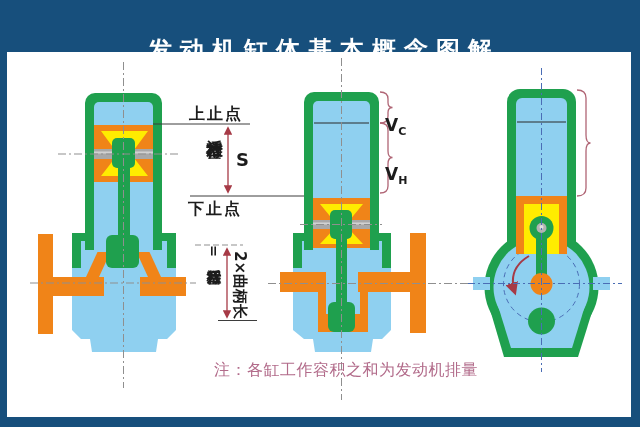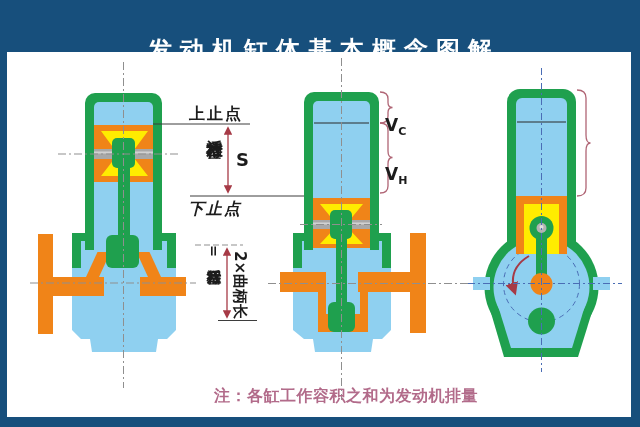--- a/index.html
+++ b/index.html
@@ -12,36 +12,36 @@
   .frame-top{top:0;left:0;right:0;height:52px;display:flex;align-items:center;justify-content:center;}
   .frame-left{top:52px;left:0;bottom:0;width:7px;}
   .frame-right{top:52px;right:0;bottom:0;width:9px;}
   .frame-bottom{left:0;right:0;bottom:0;height:10px;}
   .title{
     color:#ffffff;font-size:24px;font-weight:bold;letter-spacing:8px;text-indent:8px;margin-top:48px;
   }
   .svg-layer{position:absolute;left:0;top:0;}
   .lbl{position:absolute;color:#1c1c1c;font-weight:bold;white-space:nowrap;}
   .lbl-tdc{left:189px;top:104px;width:56px;font-size:16px;letter-spacing:2px;}
-  .lbl-bdc{left:185px;top:199px;width:60px;font-size:16px;letter-spacing:2px;text-align:center;font-style:italic;}
+  .lbl-bdc{left:185px;top:199px;width:60px;font-size:16px;letter-spacing:2px;text-align:center;}
   .lbl-stroke{left:203px;top:127px;font-size:16.5px;writing-mode:vertical-rl;letter-spacing:1px;}
   .lbl-s{left:236px;top:149px;font-size:18px;}
   .lbl-stroke-eq{left:204px;top:245px;font-size:14.5px;writing-mode:vertical-rl;letter-spacing:0.5px;}
   .lbl-crank{
     left:197px;top:275px;width:84px;height:20px;font-size:15px;text-align:center;
     transform:rotate(90deg);transform-origin:center center;
   }
   .lbl-vc-name{left:385px;top:97px;width:100px;font-size:16px;text-align:center;letter-spacing:0px;}
   .lbl-vc-sym{left:385px;top:115px;width:100px;font-size:17px;text-align:left;}
   .lbl-vh-name{left:385px;top:146px;width:100px;font-size:16px;text-align:center;letter-spacing:2px;}
   .lbl-vh-sym{left:385px;top:164px;width:100px;font-size:17px;}
   .lbl sub{font-size:11px;}
   .note{
-    position:absolute;left:181px;top:386px;width:330px;text-align:center;
-    color:#b26b8a;font-size:16px;font-weight:bold;letter-spacing:0.5px;white-space:nowrap;
+    position:absolute;left:181px;top:360px;width:330px;text-align:center;
+    color:#b26b8a;font-size:16px;font-weight:normal;letter-spacing:0.5px;white-space:nowrap;
   }
 </style>
 </head>
 <body>
 
 <div class="stage">
 
   <svg class="svg-layer" width="640" height="427" viewBox="0 0 640 427">
     <defs>
       <marker id="arrR" viewBox="0 0 10 10" refX="8" refY="5" markerWidth="6.5" markerHeight="6.5" orient="auto-start-reverse">

